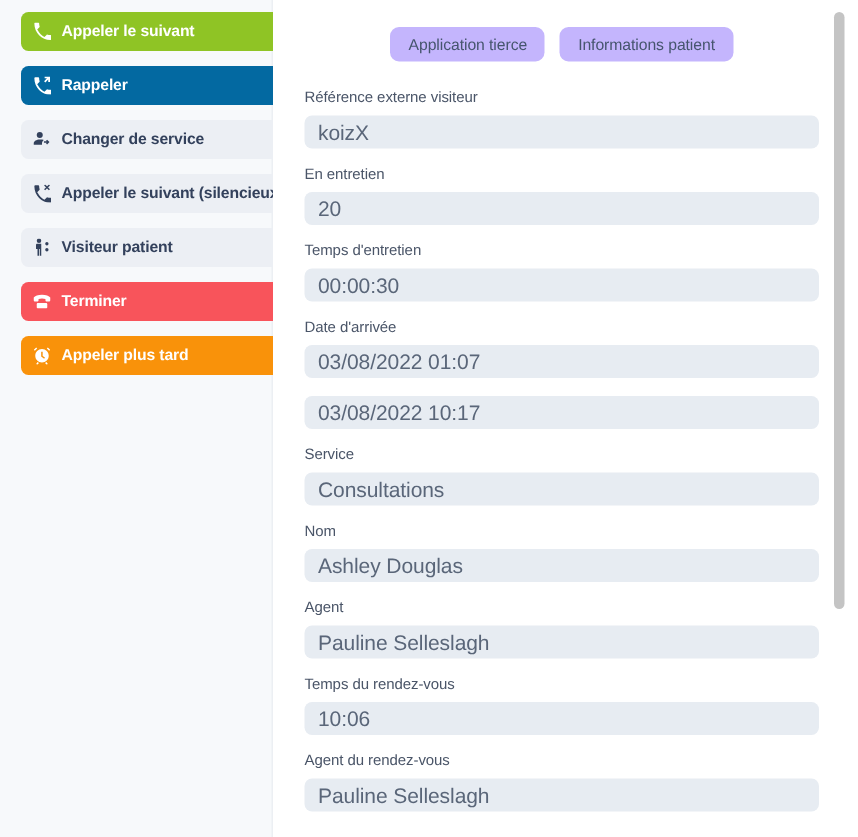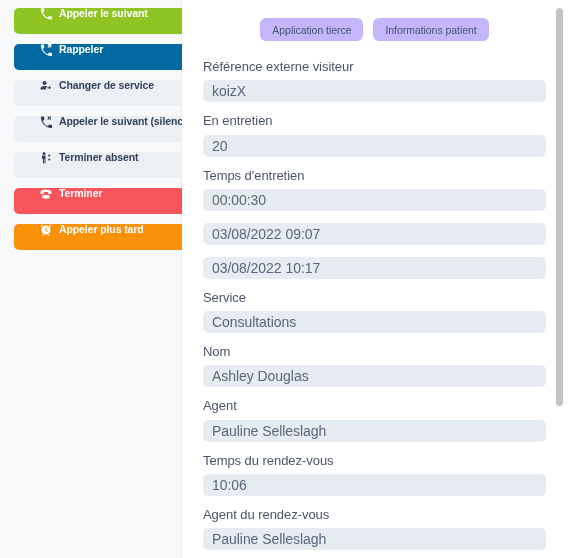--- a/index.html
+++ b/index.html
@@ -26,28 +26,28 @@
     width: 182px;
     min-width: 182px;
     height: 558px;
     background: #f7f9fb;
     border-right: 1px solid #eceff3;
     padding: 8px 14px 0 14px;
   }
 
   .action-btn {
     display: flex;
-    align-items: flex-start;
+    align-items: center;
     gap: 7px;
     width: 182px;
     height: 26px;
     margin-bottom: 10px;
     border: none;
     border-radius: 5px;
-    padding: 0 26px;
+    padding: 0 8px;
     font-family: "Liberation Sans", sans-serif;
     font-size: 10.5px;
     font-weight: bold;
     letter-spacing: -0.1px;
     cursor: pointer;
     text-align: left;
     white-space: nowrap;
     overflow: hidden;
   }
   .action-btn .ico {
@@ -95,21 +95,21 @@
     padding: 0 12px;
     font-family: "Liberation Sans", sans-serif;
     font-size: 10.5px;
     cursor: pointer;
     white-space: nowrap;
     letter-spacing: -0.05px;
   }
 
   .field { margin-bottom: 12px; }
   .field-label {
-    font-size: 13px;
+    font-size: 10px;
     color: #4a5568;
     margin-bottom: 6px;
     letter-spacing: -0.05px;
     line-height: 1.1;
   }
   .field-value {
     background: #e7ecf2;
     border: none;
     border-radius: 5px;
     height: 22px;
@@ -187,21 +187,21 @@
       </button>
       <button class="action-btn btn-light">
         <span class="ico">
           <svg width="12" height="12" viewBox="0 0 24 24" fill="#33415c">
             <circle cx="8" cy="3" r="3"></circle>
             <path d="M10.4 7H5.6C4.7 7 4 7.7 4 8.6V14h2v9h2v-9h1v9h2V8.6C11 7.7 11.3 7 10.4 7z"></path>
             <circle cx="18.5" cy="7" r="2.2"></circle>
             <circle cx="18.5" cy="15" r="2.2"></circle>
           </svg>
         </span>
-        <span class="lbl">Terminer absent</span>
+        <span class="lbl">Visiteur patient</span>
       </button>
       <button class="action-btn btn-red">
         <span class="ico">
           <svg width="12" height="12" viewBox="0 0 24 24" fill="#ffffff">
             <path d="M12 3C6.9 3 2.4 4.6 1 6.8v3.5c0 1 .8 1.8 1.8 1.8h2.8c1 0 1.8-.8 1.8-1.8V8.7c1.4-.5 3-.8 4.6-.8s3.2.3 4.6.8v1.6c0 1 .8 1.8 1.8 1.8h2.8c1 0 1.8-.8 1.8-1.8V6.8C21.6 4.6 17.1 3 12 3z"></path>
             <path d="M6.5 14h11c.8 0 1.5.7 1.5 1.5v4c0 .8-.7 1.5-1.5 1.5h-11C5.7 21 5 20.3 5 19.5v-4c0-.8.7-1.5 1.5-1.5z"></path>
           </svg>
         </span>
         <span class="lbl">Terminer</span>
       </button>
@@ -230,21 +230,22 @@
           </div>
           <div class="field">
             <div class="field-label">En entretien</div>
             <div class="field-value">20</div>
           </div>
           <div class="field">
             <div class="field-label">Temps d'entretien</div>
             <div class="field-value">00:00:30</div>
           </div>
           <div class="field">
-            <div class="field-value">03/08/2022 09:07</div>
+            <div class="field-label">Date d'arrivée</div>
+            <div class="field-value">03/08/2022 01:07</div>
           </div>
           <div class="field">
             <div class="field-value">03/08/2022 10:17</div>
           </div>
           <div class="field">
             <div class="field-label">Service</div>
             <div class="field-value">Consultations</div>
           </div>
           <div class="field">
             <div class="field-label">Nom</div>

